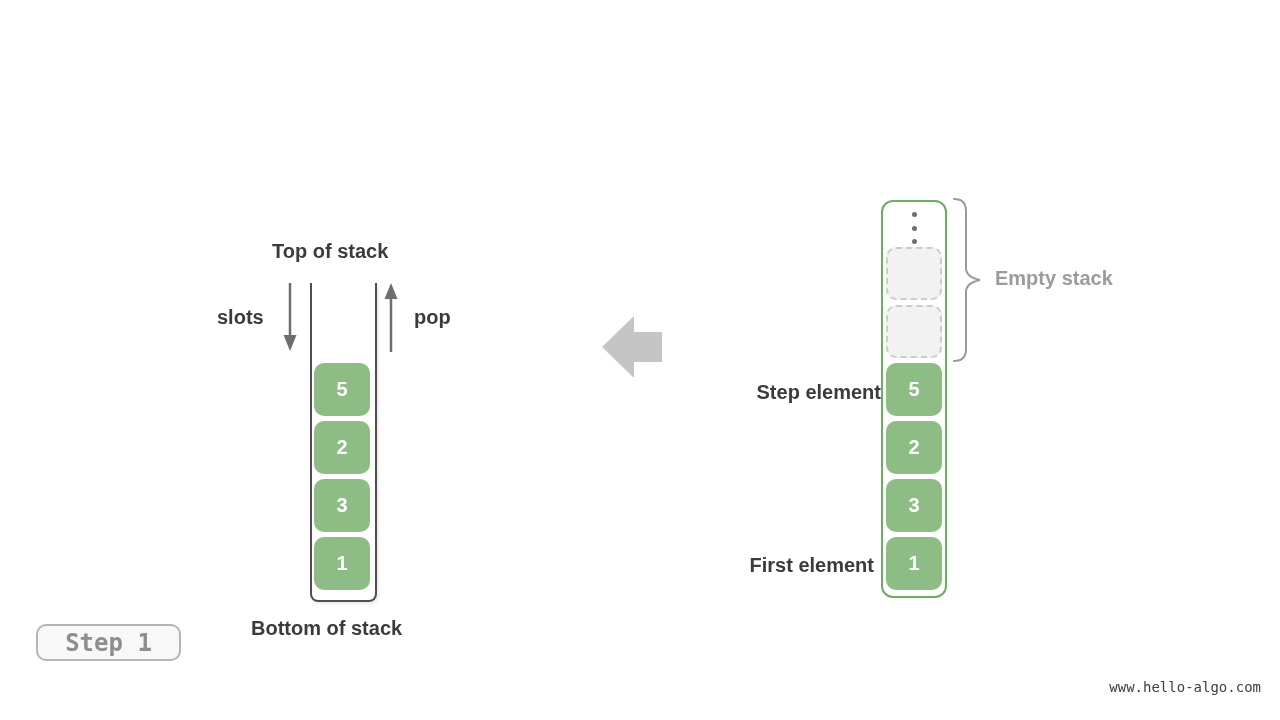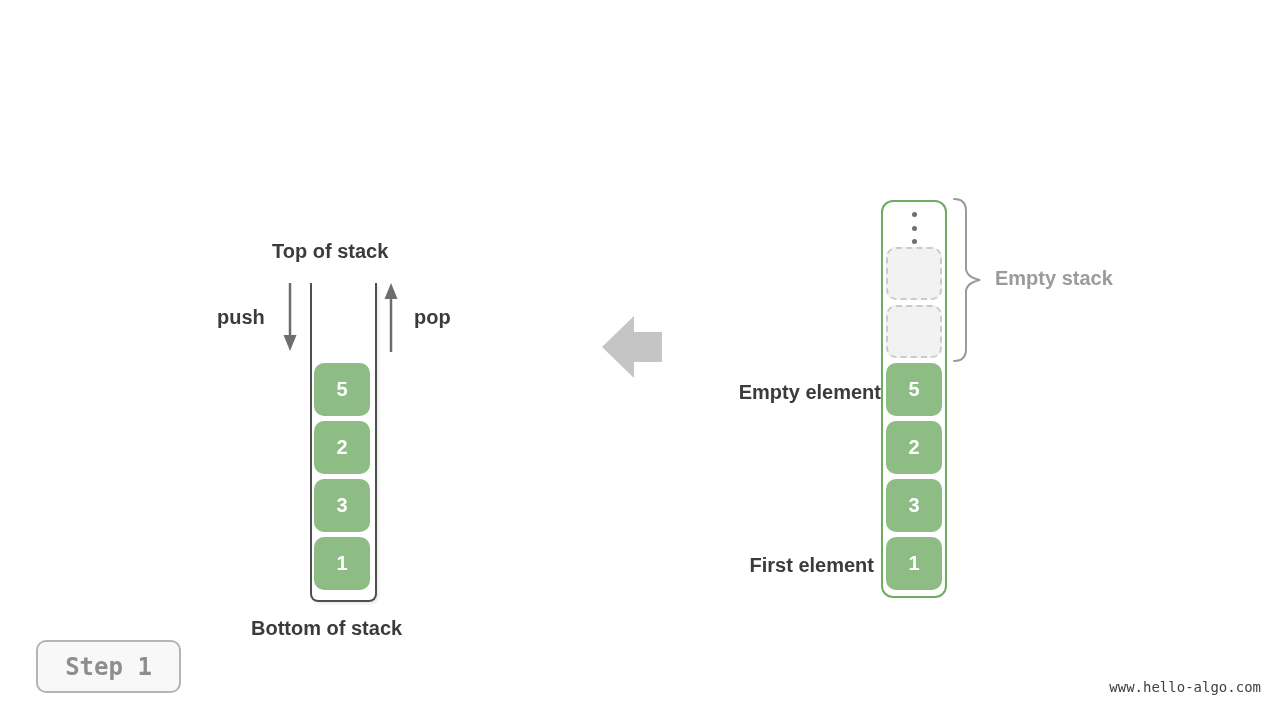--- a/index.html
+++ b/index.html
@@ -85,22 +85,22 @@
   }
   .slot0 { top: 45px; }
   .slot1 { top: 103px; }
   .array-container .cell.c0 { top: 161px; left: 0; }
   .array-container .cell.c1 { top: 219px; left: 0; }
   .array-container .cell.c2 { top: 277px; left: 0; }
   .array-container .cell.c3 { top: 335px; left: 0; }
 
   
   .step-badge {
-    left: 36px; top: 640px;
-    width: 145px; height: 53px;
+    left: 36px; top: 624px;
+    width: 145px; height: 37px;
     background: #f8f8f8;
     border: 2px solid #b4b4b4;
     border-radius: 10px;
     box-sizing: border-box;
     display: flex; align-items: center; justify-content: center;
     font-family: "DejaVu Sans Mono", monospace;
     font-weight: bold;
     font-size: 24px;
     color: #8e8e8e;
   }
@@ -112,21 +112,21 @@
     white-space: nowrap;
   }
 </style>
 </head>
 <body>
 
 <div class="canvas">
 
   <div class="abs dark-label" style="left: 272px; top: 240px;">Top of stack</div>
 
-  <div class="abs dark-label" style="left: 217px; top: 306px;">push</div>
+  <div class="abs dark-label" style="left: 217px; top: 306px;">slots</div>
 
   <svg class="abs" style="left: 280px; top: 281px;" width="20" height="74">
     <line x1="10" y1="2" x2="10" y2="56" stroke="#6e6e6e" stroke-width="2.5"></line>
     <polygon points="3.5,54 16.5,54 10,70" fill="#6e6e6e"></polygon>
   </svg>
 
   <div class="abs stack-container">
     <div class="cell c0">5</div>
     <div class="cell c1">2</div>
     <div class="cell c2">3</div>
@@ -162,21 +162,21 @@
       <div class="cell c3">1</div>
     </div>
   </div>
 
   <svg class="abs" style="left: 950px; top: 196px;" width="34" height="168">
     <path d="M 4 3 Q 16 3 16 15 L 16 72 Q 16 81 30 84 Q 16 87 16 96 L 16 153 Q 16 165 4 165" fill="none" stroke="#9a9a9a" stroke-width="2" stroke-linecap="round"></path>
   </svg>
 
   <div class="abs gray-label" style="left: 995px; top: 267px;">Empty stack</div>
 
-  <div class="abs dark-label" style="right: 420px; top: 381px;">Empty element</div>
+  <div class="abs dark-label" style="right: 420px; top: 381px;">Step element</div>
 
   <div class="abs dark-label" style="right: 427px; top: 554px;">First element</div>
 
   <div class="abs step-badge">
     <span>Step 1</span>
   </div>
 
   <div class="abs watermark">www.hello-algo.com</div>
 
 </div>

